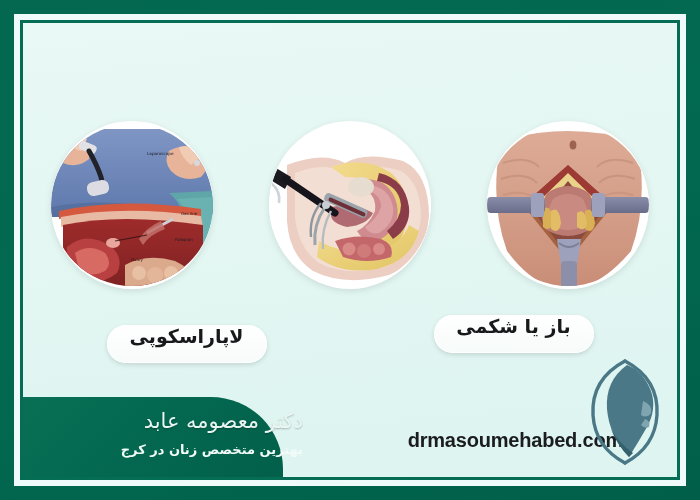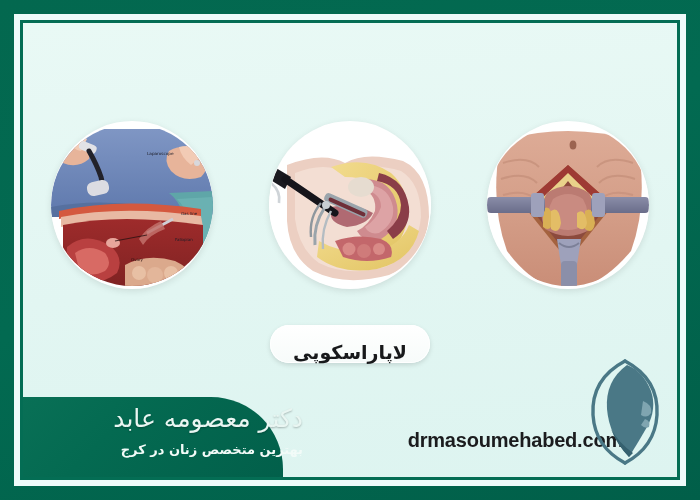--- a/index.html
+++ b/index.html
@@ -80,21 +80,21 @@
     justify-content: space-around;
     align-items: center;
   }
   .pill {
     min-width: 160px;
     height: 38px;
     border-radius: 19px;
     background: linear-gradient(180deg,#ffffff 0%,#f7fbfa 100%);
     box-shadow: 0 2px 5px rgba(0,0,0,0.13), 0 0 0 1px rgba(255,255,255,0.9) inset;
     display: flex;
-    align-items: flex-end;
+    align-items: flex-start;
     justify-content: center;
     padding: 0 16px;
     box-sizing: border-box;
   }
   .pill span {
     direction: rtl;
     font-family: "DejaVu Sans", sans-serif;
     font-size: 19px;
     font-weight: 700;
     color: #18191b;
@@ -117,21 +117,21 @@
     border-bottom-right-radius: 0px;
   }
   .footer-name {
     position: absolute;
     left: 30px;
     bottom: 44px;
     width: 250px;
     text-align: right;
     direction: rtl;
     color: #e9f6f2;
-    font-size: 25px;
+    font-size: 21px;
     font-weight: 400;
     font-family: "DejaVu Sans", sans-serif;
     text-shadow: 0 1px 2px rgba(0,0,0,0.25);
     white-space: nowrap;
   }
   .footer-sub {
     position: absolute;
     left: 30px;
     bottom: 20px;
     width: 250px;
@@ -347,20 +347,23 @@
             </g>
           </svg>
         </div>
       </div>
 
     </div>
 
     <div class="pills">
       <div class="pill p1">
         <span>لاپاراسکوپی</span>
+      </div>
+      <div class="pill p3">
+        <span>باز یا شکمی</span>
       </div>
     </div>
 
     <div class="footer-panel"></div>
     <div class="footer-name">دکتر معصومه عابد</div>
     <div class="footer-sub">بهترین متخصص زنان در کرج</div>
 
     <div class="site-url">drmasoumehabed.com</div>
 
     <div class="brand-logo">

